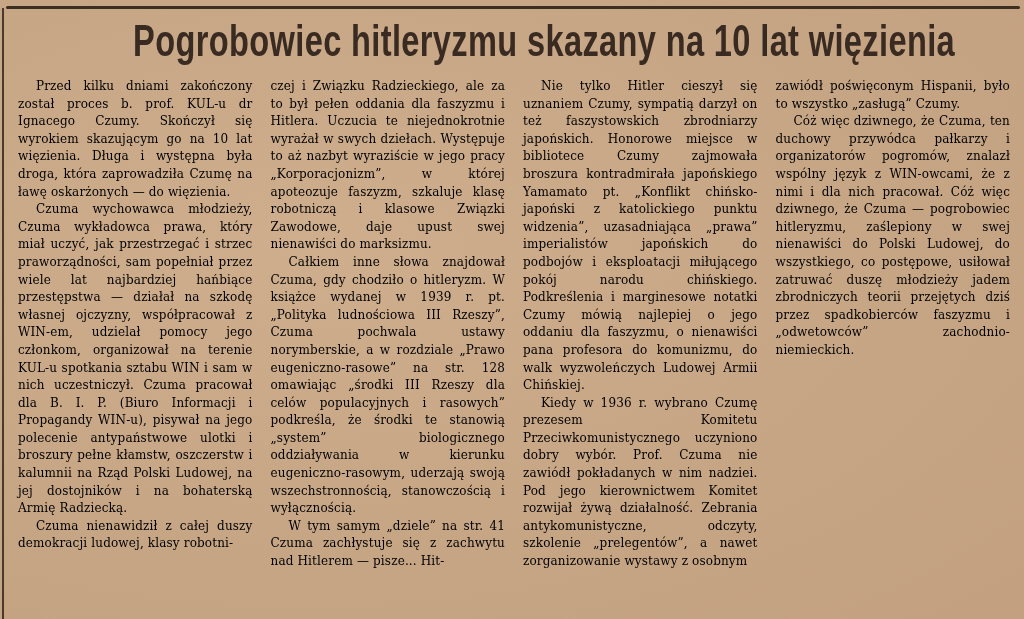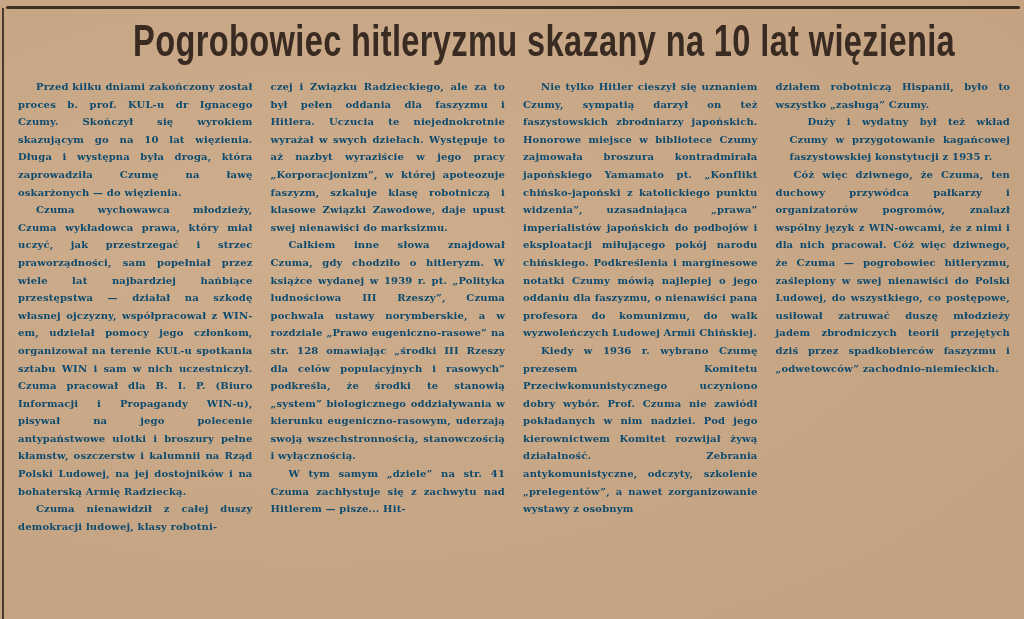--- a/index.html
+++ b/index.html
@@ -31,26 +31,26 @@
     transform-origin: 50% 50%;
     letter-spacing: 0.5px;
     white-space: nowrap;
   }
   .columns {
     position: absolute; top: 78px; left: 18px; right: 14px; bottom: 6px;
     display: flex; gap: 18px;
   }
   .col {
     flex: 1 1 0;
-    font-size: 10px;
+    font-size: 12px;
     line-height: 17.6px;
     text-align: justify;
     hyphens: manual;
-    font-weight: bold;
-    color: #0c4a6e;
+    font-weight: normal;
+    color: #000000;
     letter-spacing: 0.15px;
   }
   .col p { margin: 0; text-indent: 18px; }
   .col p.cont { text-indent: 0; }
   .col p.indent2 { padding-left: 14px; text-indent: 18px; }
 </style>
 </head>
 <body>
 
 <div class="page">
@@ -68,19 +68,18 @@
     <div class="col">
       <p class="cont">czej i Związku Radzieckiego, ale za to był pełen oddania dla faszyzmu i Hitlera. Uczucia te niejednokrotnie wyrażał w swych dziełach. Występuje to aż nazbyt wyraziście w jego pracy „Korporacjonizm”, w której apoteozuje faszyzm, szkaluje klasę robotniczą i klasowe Związki Zawodowe, daje upust swej nienawiści do marksizmu.</p>
       <p>Całkiem inne słowa znajdował Czuma, gdy chodziło o hitleryzm. W książce wydanej w 1939 r. pt. „Polityka ludnościowa III Rzeszy”, Czuma pochwala ustawy norymberskie, a w rozdziale „Prawo eugeniczno-rasowe” na str. 128 omawiając „środki III Rzeszy dla celów populacyjnych i rasowych” podkreśla, że środki te stanowią „system” biologicznego oddziaływania w kierunku eugeniczno-rasowym, uderzają swoją wszechstronnością, stanowczością i wyłącznością.</p>
       <p>W tym samym „dziele” na str. 41 Czuma zachłystuje się z zachwytu nad Hitlerem — pisze... Hit-</p>
     </div>
     <div class="col">
       <p>Nie tylko Hitler cieszył się uznaniem Czumy, sympatią darzył on też faszystowskich zbrodniarzy japońskich. Honorowe miejsce w bibliotece Czumy zajmowała broszura kontradmirała japońskiego Yamamato pt. „Konflikt chińsko-japoński z katolickiego punktu widzenia”, uzasadniająca „prawa” imperialistów japońskich do podbojów i eksploatacji miłującego pokój narodu chińskiego. Podkreślenia i marginesowe notatki Czumy mówią najlepiej o jego oddaniu dla faszyzmu, o nienawiści pana profesora do komunizmu, do walk wyzwoleńczych Ludowej Armii Chińskiej.</p>
       <p>Kiedy w 1936 r. wybrano Czumę prezesem Komitetu Przeciwkomunistycznego uczyniono dobry wybór. Prof. Czuma nie zawiódł pokładanych w nim nadziei. Pod jego kierownictwem Komitet rozwijał żywą działalność. Zebrania antykomunistyczne, odczyty, szkolenie „prelegentów”, a nawet zorganizowanie wystawy z osobnym</p>
     </div>
     <div class="col">
-      <p class="cont">działem robotniczą Hispanii, było to wszystko „zasługą” Czumy.</p>
-      <p class="indent2">Duży i wydatny był też wkład Czumy w przygotowanie kagańcowej faszystowskiej konstytucji z 1935 r.</p>
+      <p class="cont">zawiódł poświęconym Hispanii, było to wszystko „zasługą” Czumy.</p>
       <p>Cóż więc dziwnego, że Czuma, ten duchowy przywódca pałkarzy i organizatorów pogromów, znalazł wspólny język z WIN-owcami, że z nimi i dla nich pracował. Cóż więc dziwnego, że Czuma — pogrobowiec hitleryzmu, zaślepiony w swej nienawiści do Polski Ludowej, do wszystkiego, co postępowe, usiłował zatruwać duszę młodzieży jadem zbrodniczych teorii przejętych dziś przez spadkobierców faszyzmu i „odwetowców” zachodnio-niemieckich.</p>
 
     </div>
   </div>
 </div>
 
 </body></html>

